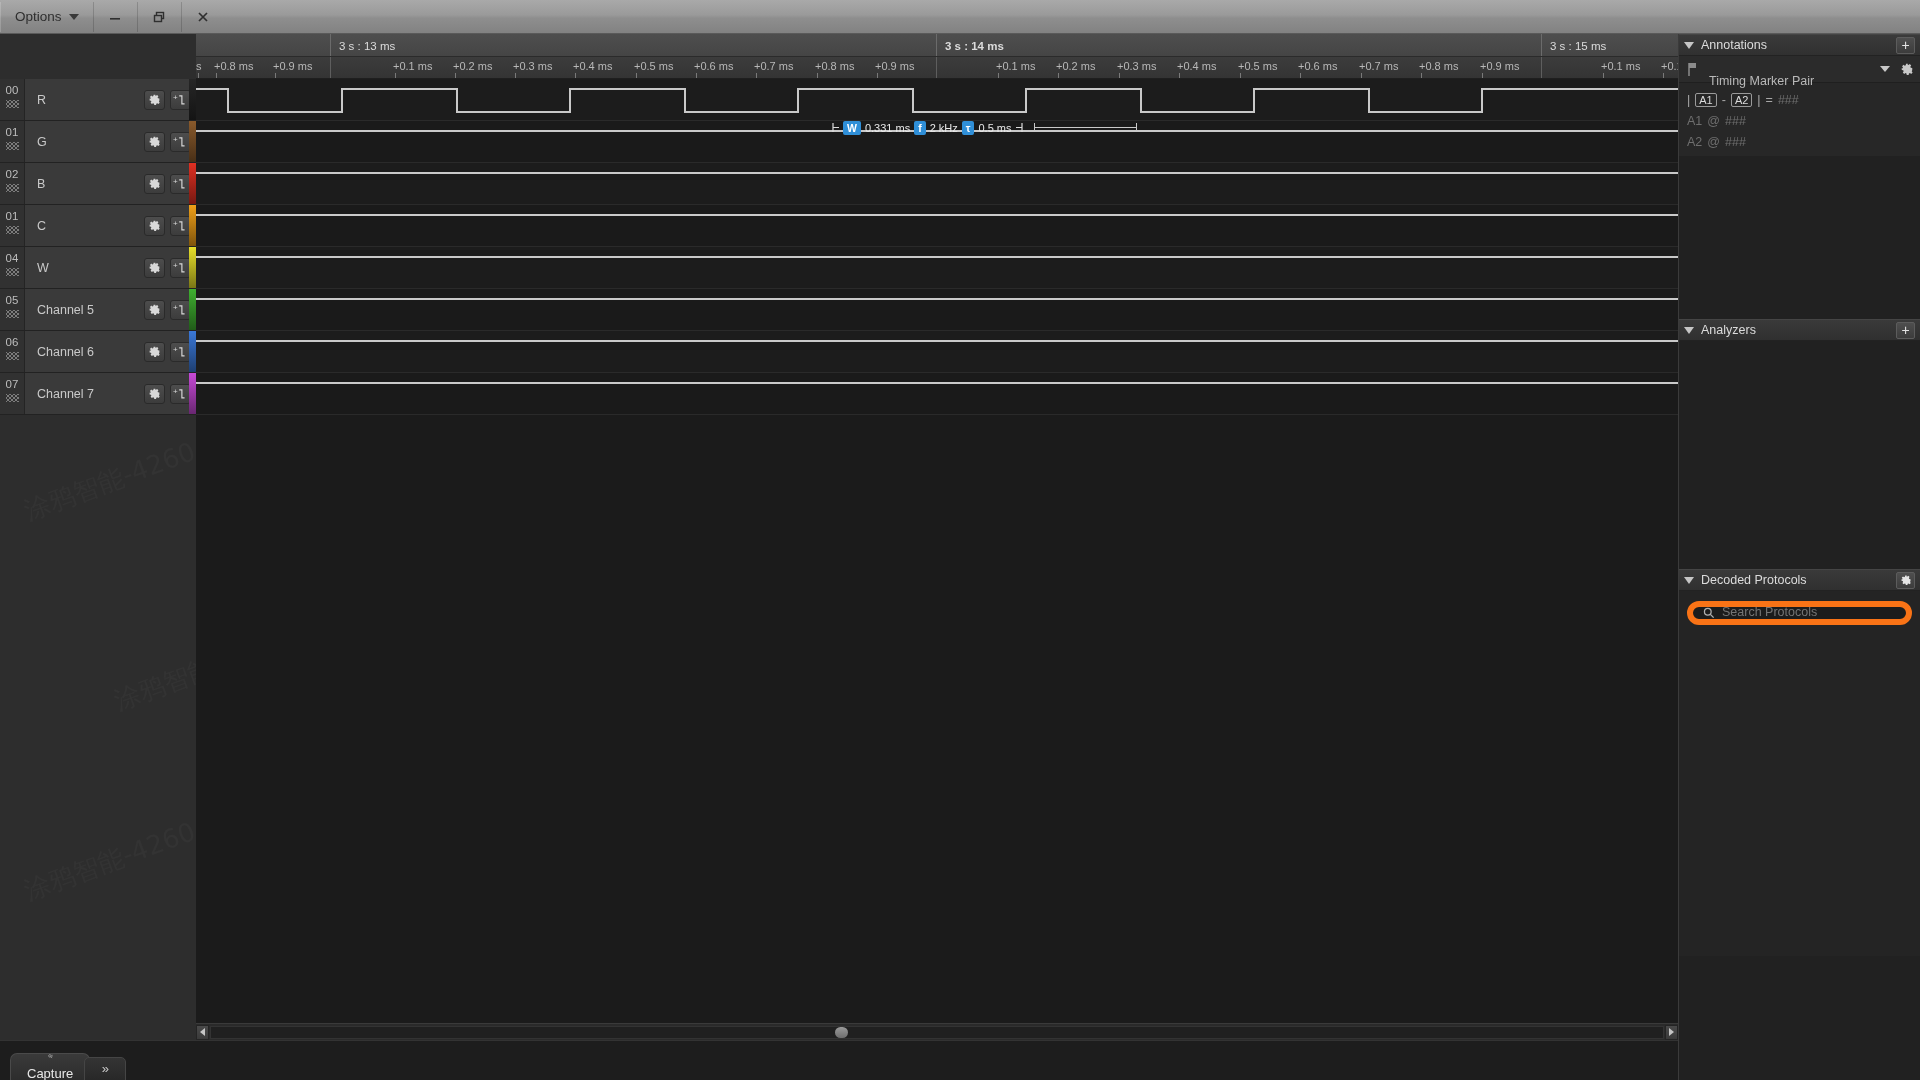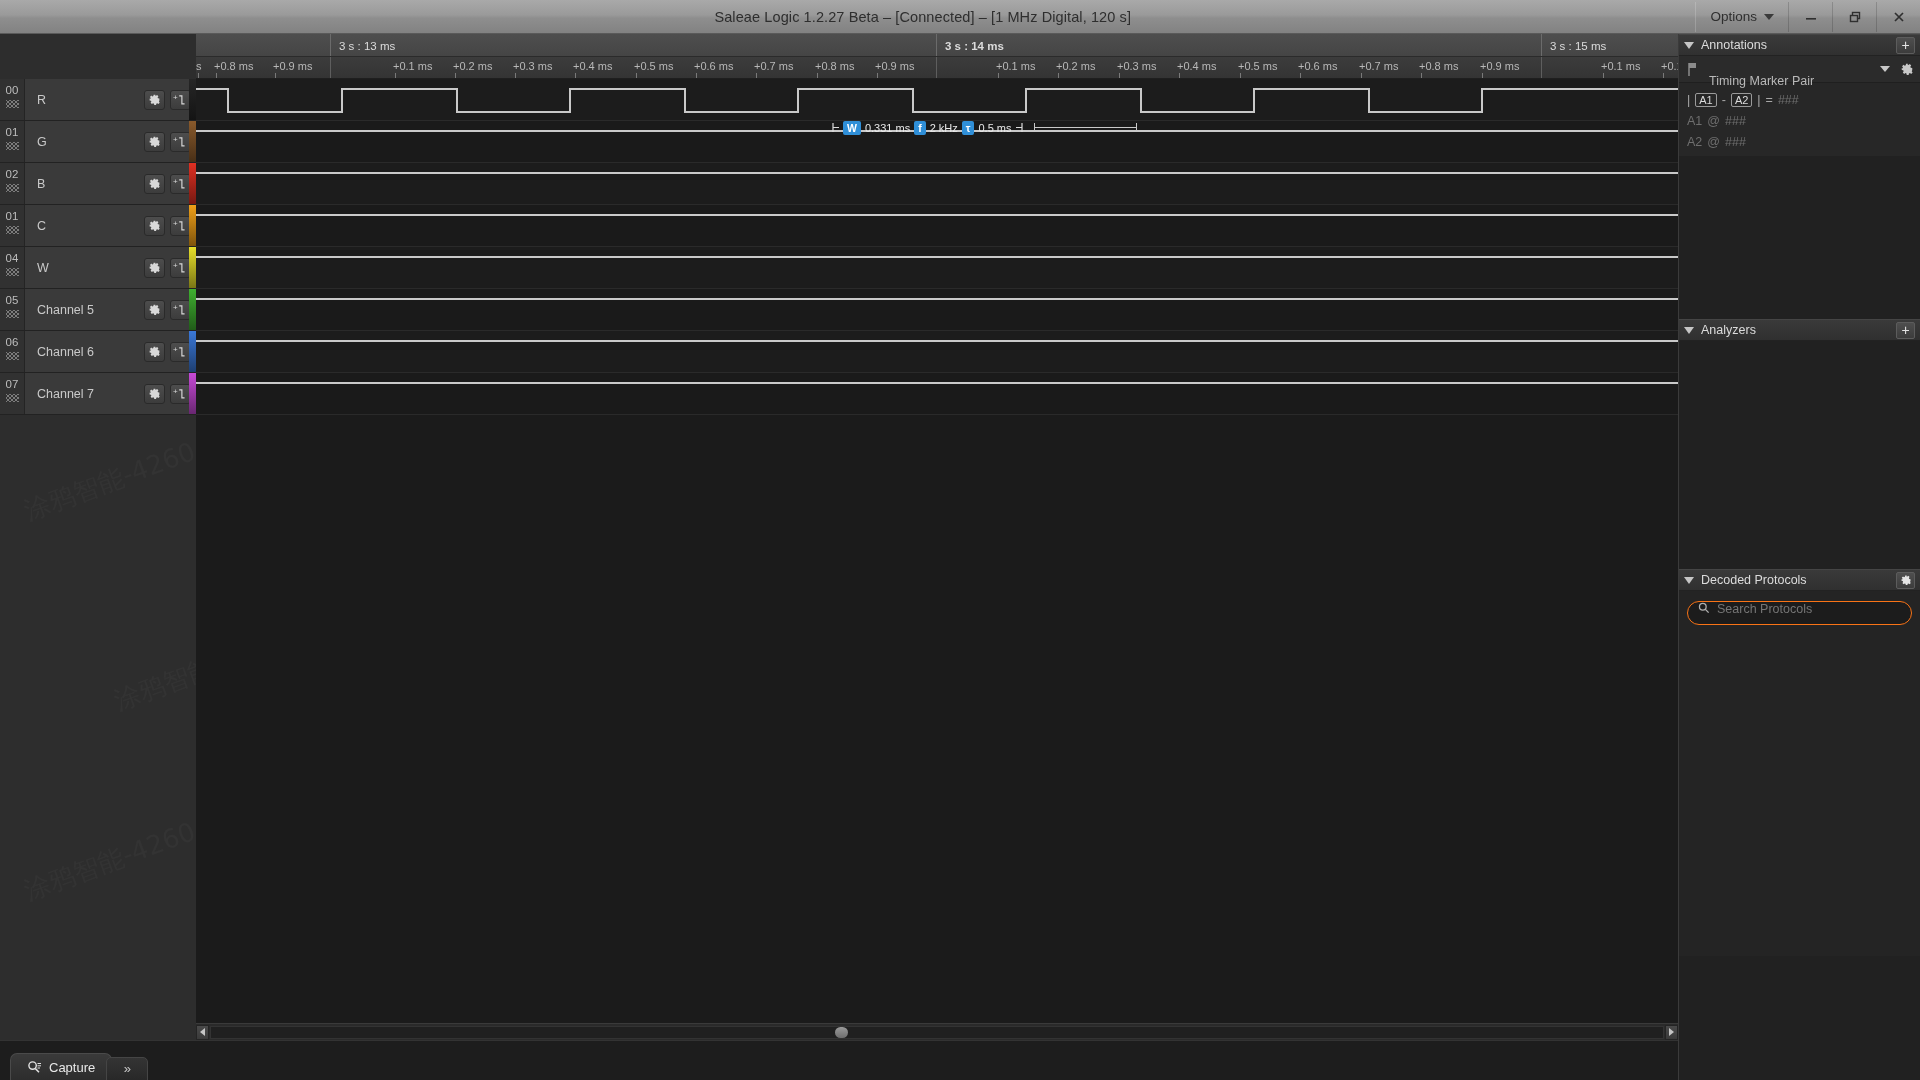--- a/index.html
+++ b/index.html
@@ -189,21 +189,21 @@
     position:absolute; left:0; bottom:0; width:1678px; height:40px;
     background:#1d1d1d; border-top:1px solid #333;
     display:flex; align-items:center; padding-left:10px;
   }
   #capture-tab{
     display:flex; align-items:center; gap:7px;
     height:28px; padding:0 16px;
     background:linear-gradient(to bottom,#3a3a3a,#2c2c2c);
     border:1px solid #4a4a4a; border-bottom:none;
     border-radius:7px 7px 0 0; margin-top:12px;
-    font-size:13px; color:#e8e8e8; cursor:pointer;
+    font-size:13px; color:#e8e8e8; cursor:pointer;flex-direction:column;
   }
   #expand-tab{
     display:flex; align-items:center; justify-content:center;
     height:24px; width:42px; margin-top:16px; margin-left:-6px;
     background:linear-gradient(to bottom,#343434,#282828);
     border:1px solid #454545; border-radius:5px 5px 0 0;
     color:#c8c8c8; font-size:13px; cursor:pointer;
   }
 
   
@@ -236,41 +236,40 @@
   #ann-body{ padding:10px 8px 0 8px; }
   .ann-row{ font-size:12.5px; color:#a8a8a8; margin-bottom:7px; display:flex; align-items:center; gap:5px;}
   .ann-key{
     border:1px solid #9a9a9a; border-radius:2px; padding:0 3px;
     color:#dcdcdc; font-size:11px;
   }
   .ann-dim{ color:#6e6e6e; }
   #analyzers-body{ background:#212121; height:228px; }
   #protocols-body{ background:#242424; height:365px; padding:10px 8px; }
   #proto-search{
-    height:24px; background:#1c1c1c; border:1px solid #f97316; border-radius:12px;
-    display:flex; align-items:flex-start; gap:7px; padding:0 10px;
+    height:24px; background:#1c1c1c; border:6px solid #f97316; border-radius:12px;
+    display:flex; align-items:flex-end; gap:7px; padding:0 10px;
   }
   #proto-search input{
     flex:1; background:transparent; border:none; outline:none;
     color:#9a9a9a; font-size:12.5px; font-family:"Liberation Sans",sans-serif;
   }
   .sb-spacer{ background:#212121; }
 
   
   .wm{
     position:absolute; color:rgba(255,255,255,.030); font-size:26px;
     transform:rotate(-20deg); pointer-events:none; user-select:none;
     white-space:nowrap; font-family:"DejaVu Sans",sans-serif;
   }
 </style>
 </head>
 <body>
 
 <div id="titlebar">
-  <div class="title">Saleae Logic 1.2.27 Beta – [Connected] – [1 MHz Digital, 120 s]</div>
   <div id="win-right">
     <div class="opt-btn">
       <span>Options</span>
       <span class="caret-dn"></span>
     </div>
     <div class="win-btn">
       <svg width="14" height="14" viewBox="0 0 14 14">
           <rect x="2" y="8" width="10" height="1.6" fill="#2f2f2f"></rect>
         </svg>
     </div>

